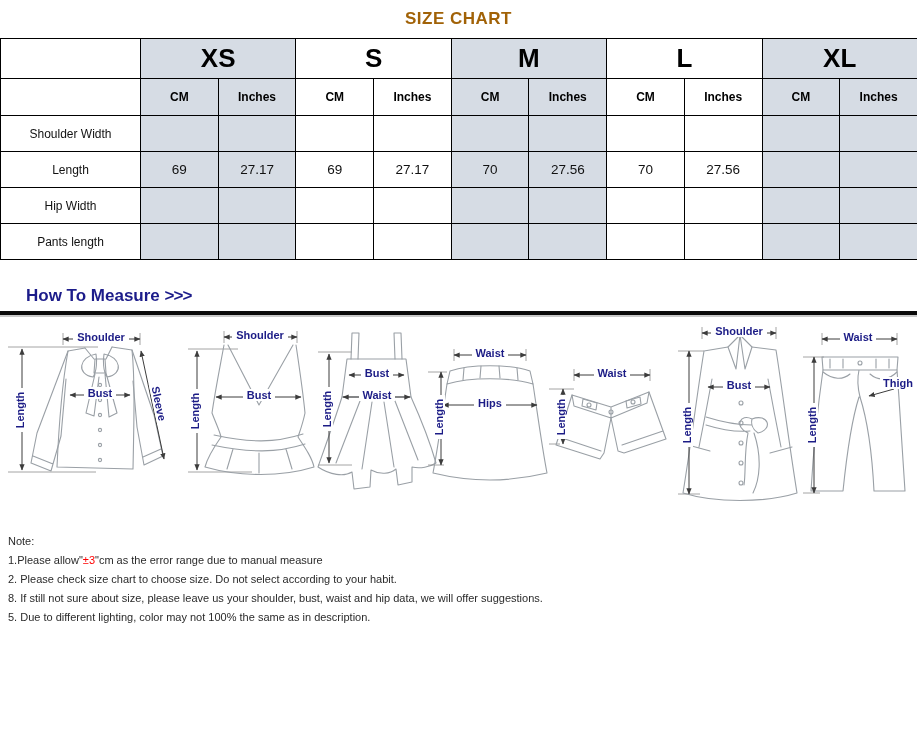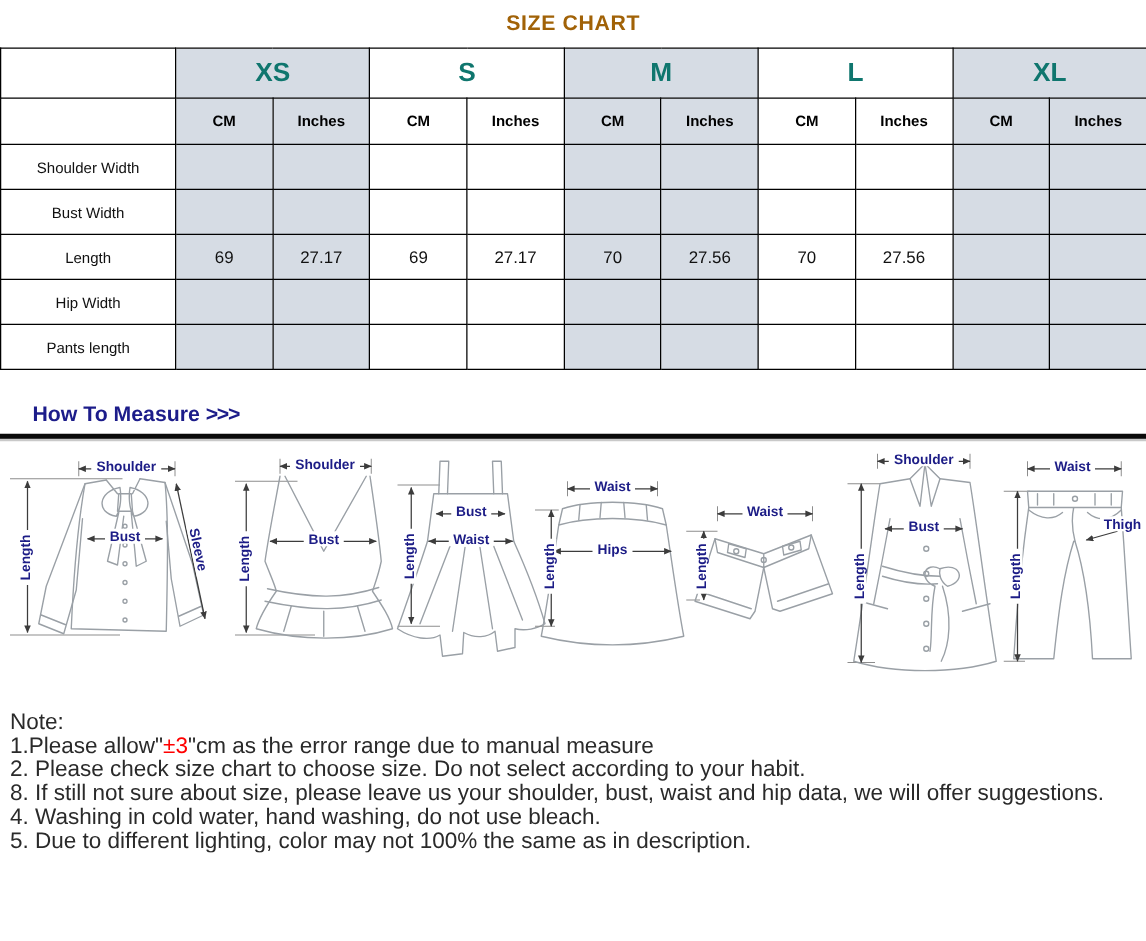--- a/index.html
+++ b/index.html
@@ -1,36 +1,36 @@
 <!DOCTYPE html>
 <html><head>
 <meta charset="utf-8">
 <style>
   html,body{margin:0;padding:0;background:#fff;}
   body{width:917px;font-family:"Liberation Sans",sans-serif;color:#222;}
   .page-title{text-align:center;font-size:17px;font-weight:bold;color:#a16207;padding:9px 0 9px 0;letter-spacing:.5px;}
   table.size-table{border-collapse:collapse;table-layout:fixed;width:917px;}
   .size-table th,.size-table td{border:1px solid #000;text-align:center;vertical-align:middle;overflow:hidden;padding:0;}
-  .sizes-row th{height:39px;font-size:21px;font-weight:bold;color:#0f766e;}
+  .sizes-row th{height:39px;font-size:26px;font-weight:bold;color:#000000;}
   .units-row th{height:36px;font-size:12px;font-weight:bold;color:#000;}
   tbody tr{height:36px;padding-left:40px;}
   tbody th.row-label{font-weight:normal;font-size:12px;color:#111;background:#fff;}
   tbody td{font-size:13.5px;color:#111;}
   .shaded{background:#d6dce4;}
   .corner{background:#fff;}
   .measure-header{margin:26px 0 5px 0;padding-left:26px;font-size:17px;font-weight:bold;color:#1c1c8a;}
   .measure-header .chev{letter-spacing:-1px;}
   .divider{height:4px;background:#0a0a0a;box-shadow:0 2px 0 #c9c9c9;}
   svg.measure-strip{display:block;margin-top:2px;}
   .garment{fill:none;stroke:#9aa0a6;stroke-width:1.1;stroke-linecap:round;stroke-linejoin:round;}
   .mline{stroke:#3c3c3c;stroke-width:1;fill:none;}
   .guide{stroke:#8d8d8d;stroke-width:.8;fill:none;}
   .lblbg{fill:#ffffff;}
   .lbl text{font-family:"Liberation Sans",sans-serif;font-size:11px;font-weight:bold;fill:#1c1c86;text-anchor:middle;}
-  .notes{padding:10px 8px 0 8px;font-size:18px;line-height:19px;color:#2a2a2a;}
+  .notes{padding:10px 8px 0 8px;font-size:11px;line-height:19px;color:#2a2a2a;}
   .notes .red{color:#ff0000;}
 </style>
 </head>
 <body>
 
 <div class="page-title">SIZE CHART</div>
 
 <table class="size-table">
   <colgroup>
     <col style="width:140px">
@@ -76,33 +76,20 @@
         <td></td>
         <td></td>
         <td class="shaded"></td>
         <td class="shaded"></td>
         <td></td>
         <td></td>
         <td class="shaded"></td>
         <td class="shaded"></td>
       </tr>
       <tr>
-        <th class="row-label">Bust Width</th>
-        <td class="shaded"></td>
-        <td class="shaded"></td>
-        <td></td>
-        <td></td>
-        <td class="shaded"></td>
-        <td class="shaded"></td>
-        <td></td>
-        <td></td>
-        <td class="shaded"></td>
-        <td class="shaded"></td>
-      </tr>
-      <tr>
         <th class="row-label">Length</th>
         <td class="shaded">69</td>
         <td class="shaded">27.17</td>
         <td>69</td>
         <td>27.17</td>
         <td class="shaded">70</td>
         <td class="shaded">27.56</td>
         <td>70</td>
         <td>27.56</td>
         <td class="shaded"></td>
@@ -322,15 +309,14 @@
         <text y="2">Length</text>
       </g>
   </g>
 </svg>
 
 <div class="notes">
   <div>Note:</div>
   <div><span>1.Please allow"</span><span class="red">±3</span><span>"cm as the error range due to manual measure</span></div>
   <div>2. Please check size chart to choose size. Do not select according to your habit.</div>
   <div>8. If still not sure about size, please leave us your shoulder, bust, waist and hip data, we will offer suggestions.</div>
-  <div>4. Washing in cold water, hand washing, do not use bleach.</div>
   <div>5. Due to different lighting, color may not 100% the same as in description.</div>
 </div>
 
 </body></html>

